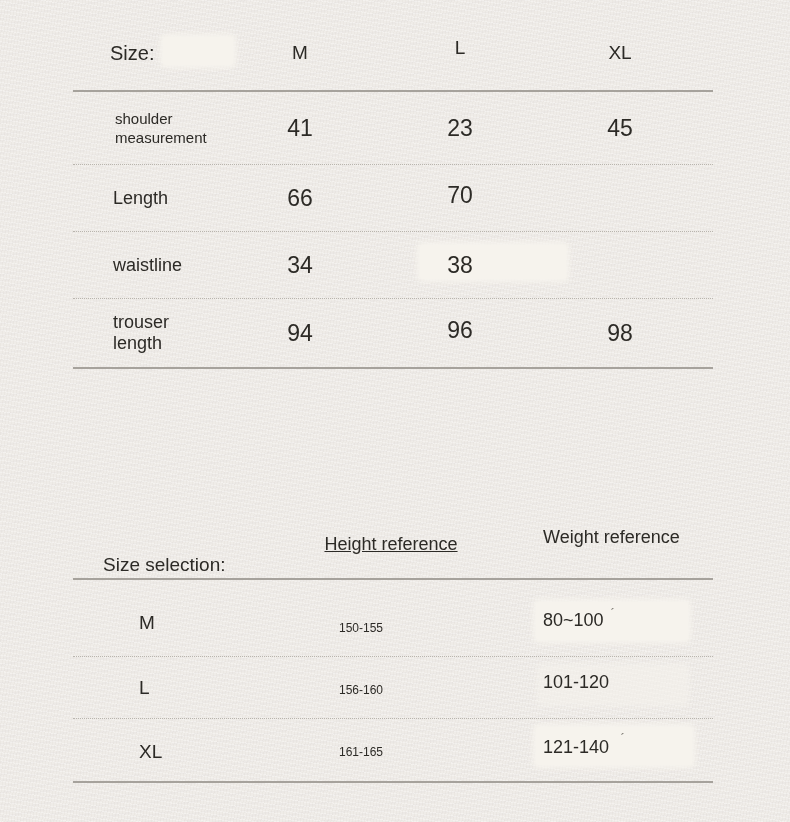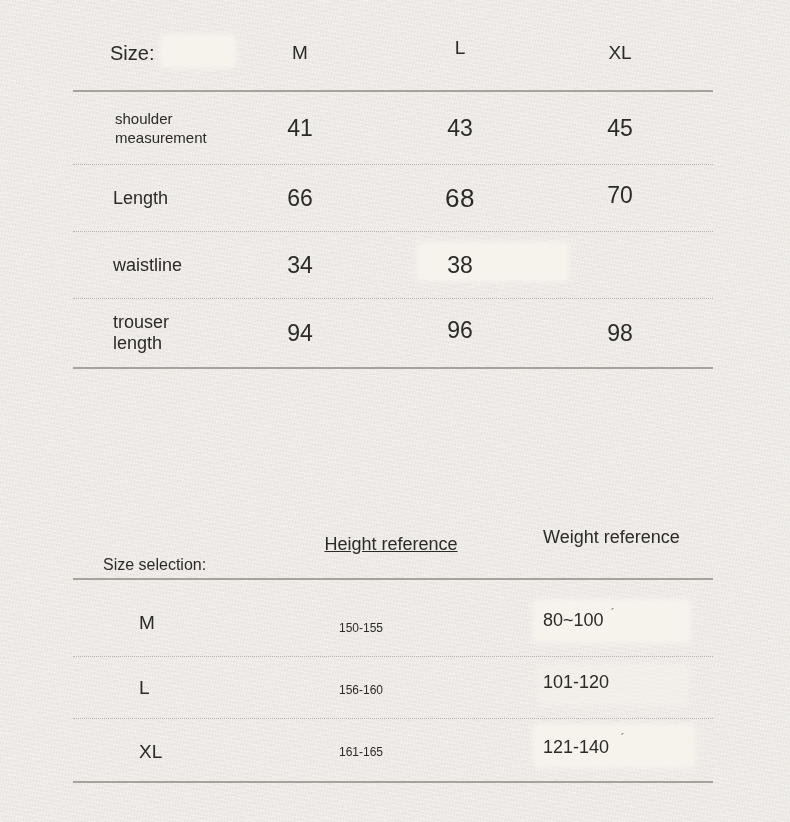--- a/index.html
+++ b/index.html
@@ -30,21 +30,21 @@
   .label{padding-left:40px;font-size:18px;}
   .row-shoulder .label{font-size:15px;line-height:1.3;width:105px;padding-left:42px;}
   .row-chest .label{font-size:16px;white-space:nowrap;}
   .val{text-align:center;font-size:23px;}
   .colh{text-align:center;font-size:19px;}
   .hl68{font-size:26px;letter-spacing:.5px;}
 
   
   .t2{position:absolute;left:73px;top:495px;width:640px;}
   .t2-header{height:83px;display:grid;grid-template-columns:150px 276px 214px;align-items:center;padding-top:8px;box-sizing:border-box;}
-  .t2-title{font-size:16px;padding-left:30px;white-space:nowrap;margin-top:48px;}
+  .t2-title{font-size:19px;padding-left:30px;white-space:nowrap;margin-top:48px;}
   .t2-h-height{text-align:center;font-size:18px;transform:translate(30px,4px);white-space:nowrap;text-decoration:underline;}
   .t2-h-weight{font-size:18px;padding-left:44px;transform:translateY(-3px);white-space:nowrap;}
   .t2-body{border-top:2px solid #a6a29c;border-bottom:2px solid #a6a29c;}
   .t2-row{display:grid;grid-template-columns:150px 276px 214px;align-items:center;border-bottom:1px dotted #b9b5ae;box-sizing:border-box;}
   .t2-row:last-child{border-bottom:none;}
   .s0{height:77px}.s1{height:62px}.s2{height:62px}
   .t2-size{padding-left:66px;font-size:19px;}
   .t2-height{text-align:center;font-size:12px;}
   .t2-weight{padding-left:44px;font-size:18px;}
 
@@ -73,27 +73,26 @@
       <div class="t1-title">Size:</div>
       <div class="colh">M</div>
       <div class="colh n-u5">L</div>
       <div class="colh">XL</div>
     </div>
 
     <div class="t1-body">
       <div class="t1-row r0 row-shoulder">
         <div class="label">shoulder measurement</div>
         <div class="val">41</div>
-        <div class="val">43</div>
+        <div class="val">23</div>
         <div class="val">45</div>
       </div>
       <div class="t1-row r2 row-length">
         <div class="label">Length</div>
         <div class="val">66</div>
-        <div class="val hl68">68</div>
         <div class="val n-u3">70</div>
       </div>
       <div class="t1-row r3 row-waist">
         <div class="label">waistline</div>
         <div class="val">34</div>
         <div class="val">38</div>
       </div>
       <div class="t1-row r4 row-trouser">
         <div class="label">trouser length</div>
         <div class="val">94</div>

